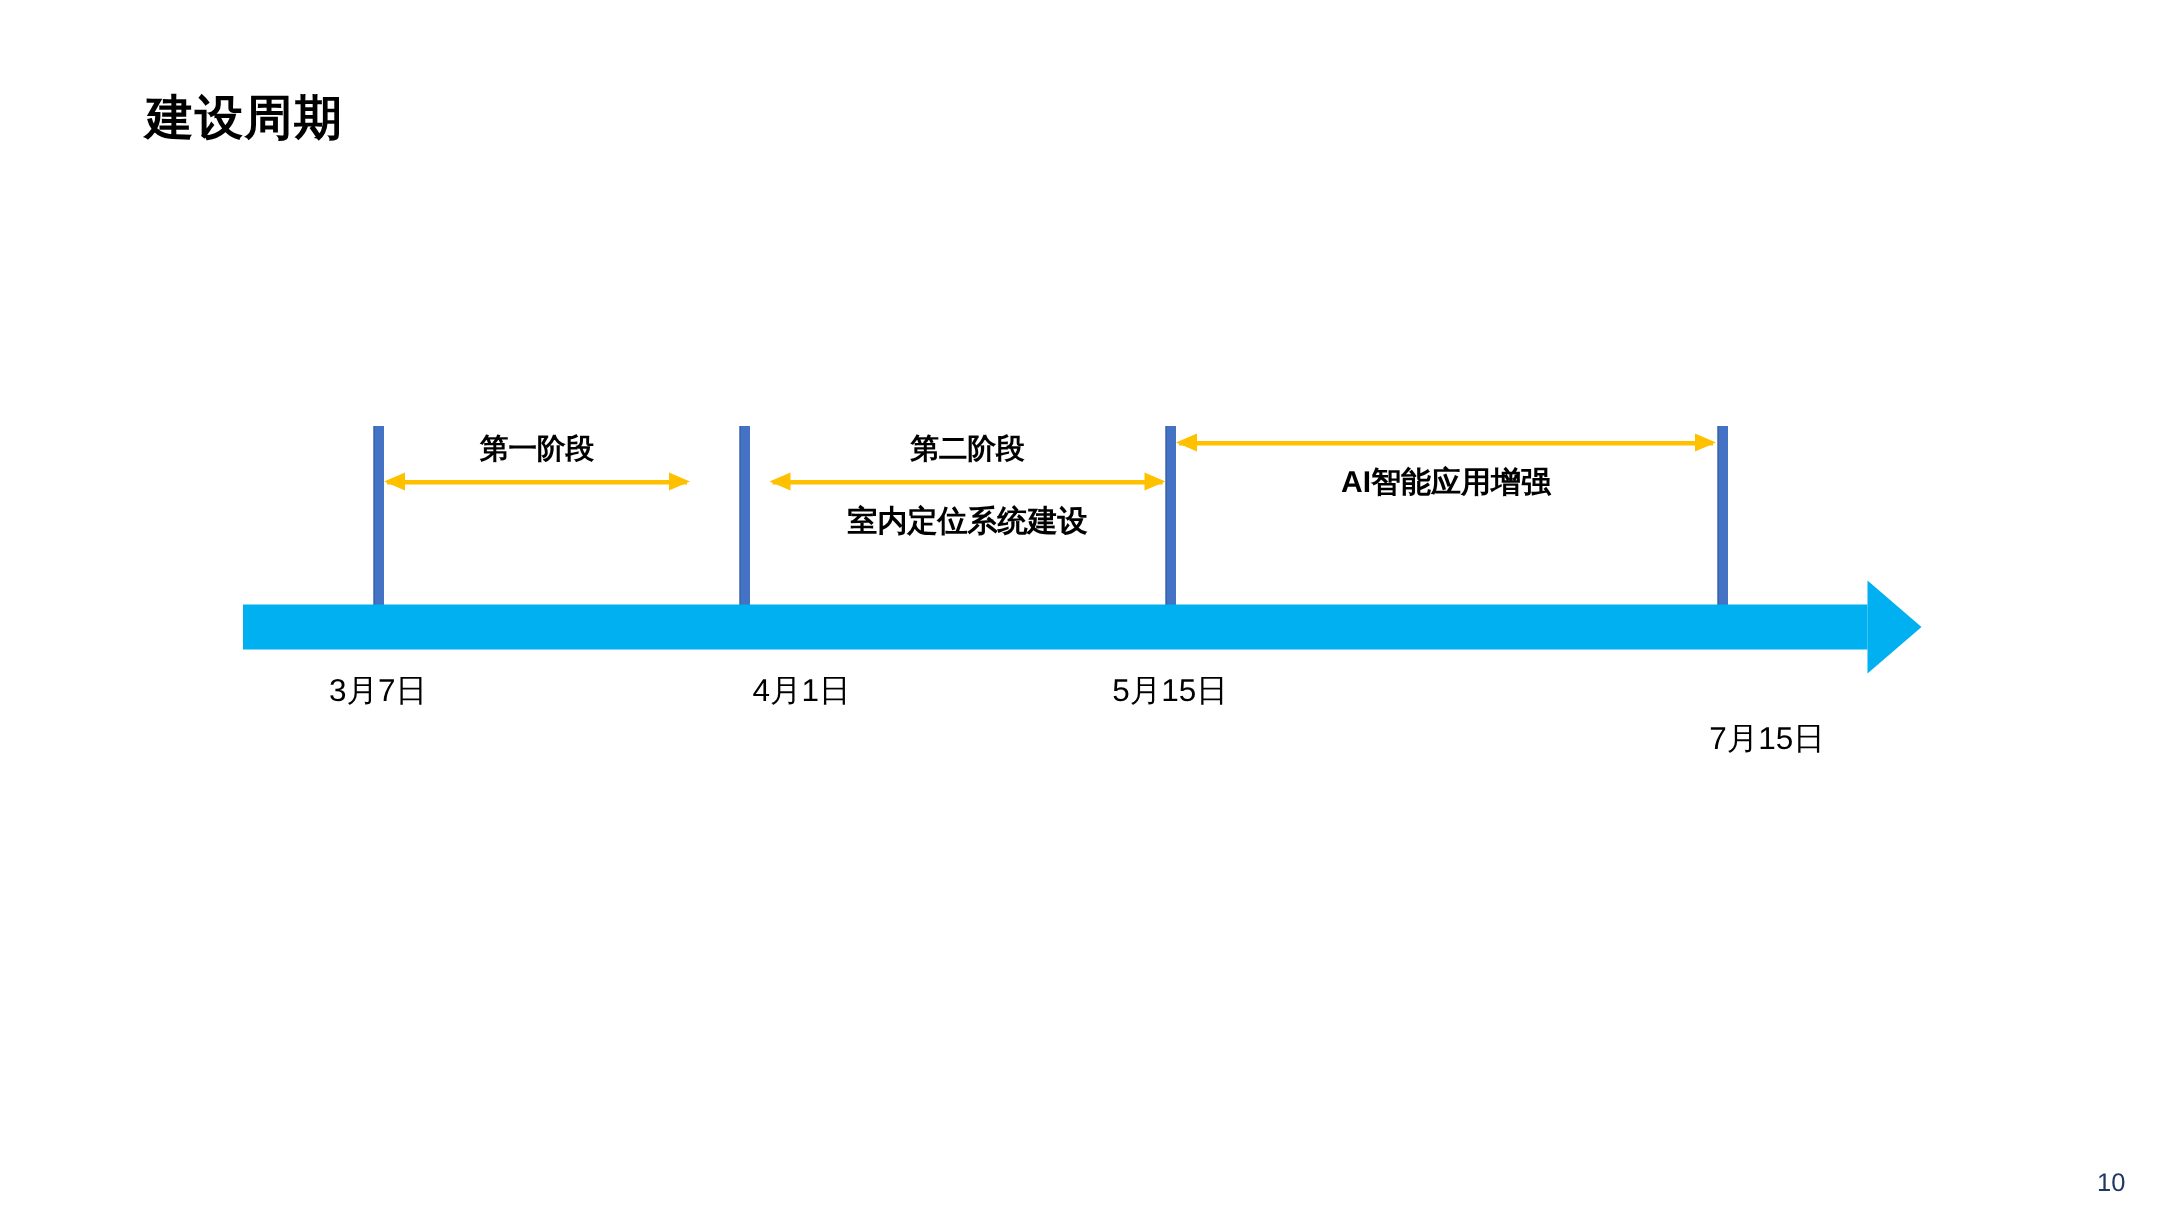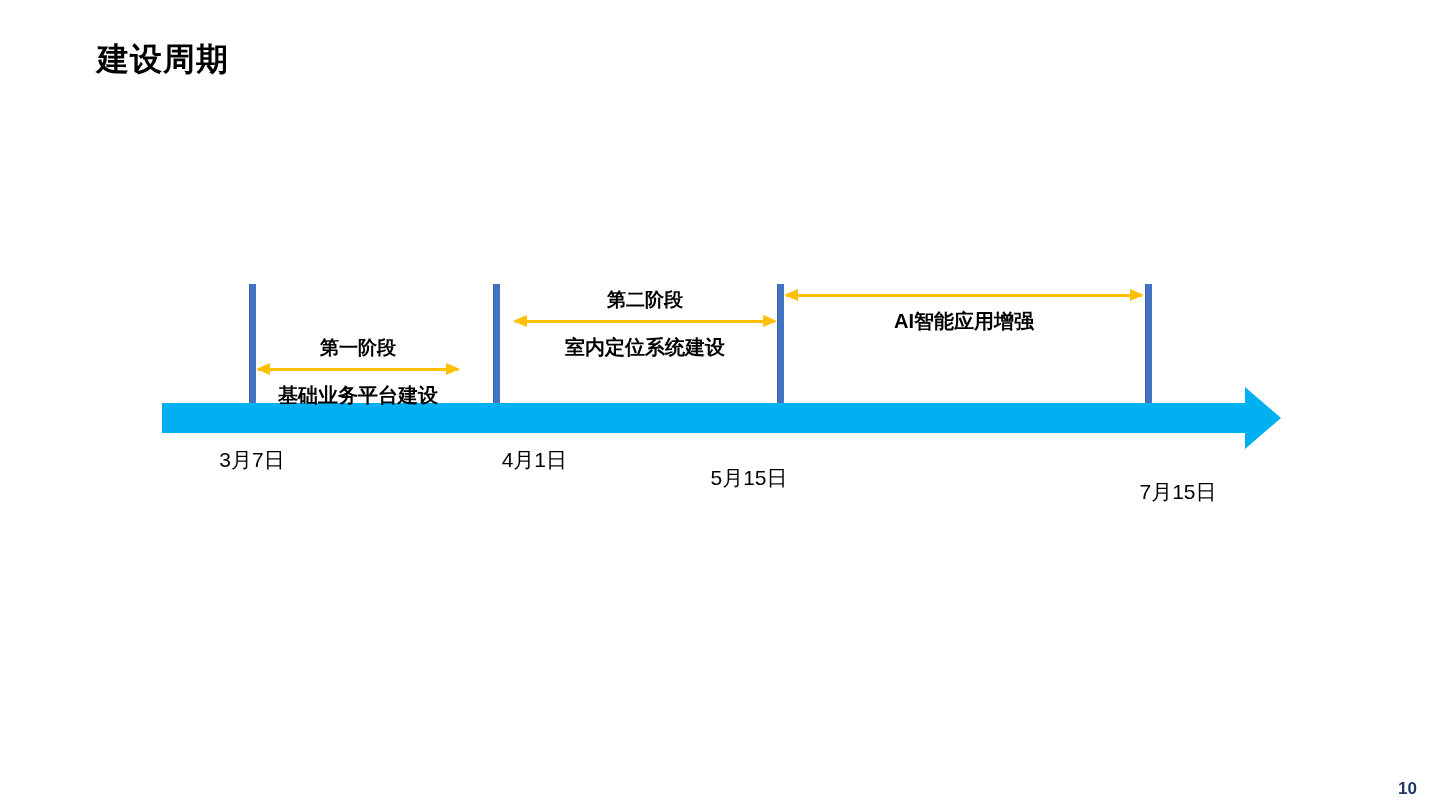--- a/index.html
+++ b/index.html
@@ -9,21 +9,21 @@
     font-family: "Liberation Sans", sans-serif;
     overflow: hidden;
   }
   .slide {
     position: relative;
     width: 1440px; height: 812px;
     background: #ffffff;
   }
   .slide-title {
     position: absolute;
-    left: 97px; top: 38px;
+    left: 97px; top: 57px;
     font-size: 32px;
     font-weight: bold;
     color: #000000;
     letter-spacing: 1px;
   }
   
   .milestone-bar {
     position: absolute;
     top: 284px;
     width: 7px; height: 122px;
@@ -101,47 +101,46 @@
     text-align: center;
     font-size: 21px;
     font-weight: normal;
     color: #000000;
     white-space: nowrap;
   }
   .page-number {
     position: absolute;
     right: 23px; bottom: 13px;
     font-size: 17px;
-    font-weight: bold;
+    font-weight: normal;
     color: #1F3864;
   }
 </style>
 </head>
 <body>
 
 <div class="slide">
 
   <h1 class="slide-title">建设周期</h1>
 
   <div class="milestone-bar" style="left:249px;"></div>
   <div class="milestone-bar" style="left:493px;"></div>
   <div class="milestone-bar" style="left:777px;"></div>
   <div class="milestone-bar" style="left:1145px;"></div>
 
   <div class="timeline-shaft"></div>
   <div class="timeline-head"></div>
 
-  <div class="phase" style="left:256px; width:204px;margin-top:48px;">
+  <div class="phase" style="left:256px; width:204px;">
     <div class="phase-name">第一阶段</div>
     <div class="range-arrow">
       <div class="range-head-left"></div>
       <div class="range-line"></div>
       <div class="range-head-right"></div>
     </div>
-    <div class="phase-desc">基础业务平台建设</div>
   </div>
 
   <div class="phase" style="left:500px; width:277px;padding-left:13px;">
     <div class="phase-name">第二阶段</div>
     <div class="range-arrow">
       <div class="range-head-left"></div>
       <div class="range-line"></div>
       <div class="range-head-right"></div>
     </div>
     <div class="phase-desc">室内定位系统建设</div>
@@ -151,18 +150,18 @@
     <div class="range-arrow">
       <div class="range-head-left"></div>
       <div class="range-line"></div>
       <div class="range-head-right"></div>
     </div>
     <div class="phase-desc">AI智能应用增强</div>
   </div>
 
   <div class="date-label" style="left:182px;">3月7日</div>
   <div class="date-label" style="left:427px;text-align:right;">4月1日</div>
-  <div class="date-label" style="left:679px;margin-top:18px;">5月15日</div>
+  <div class="date-label" style="left:710px;">5月15日</div>
   <div class="date-label" style="left:1108px;margin-top:32px;">7月15日</div>
 
   <div class="page-number">10</div>
 
 </div>
 
 </body></html>

